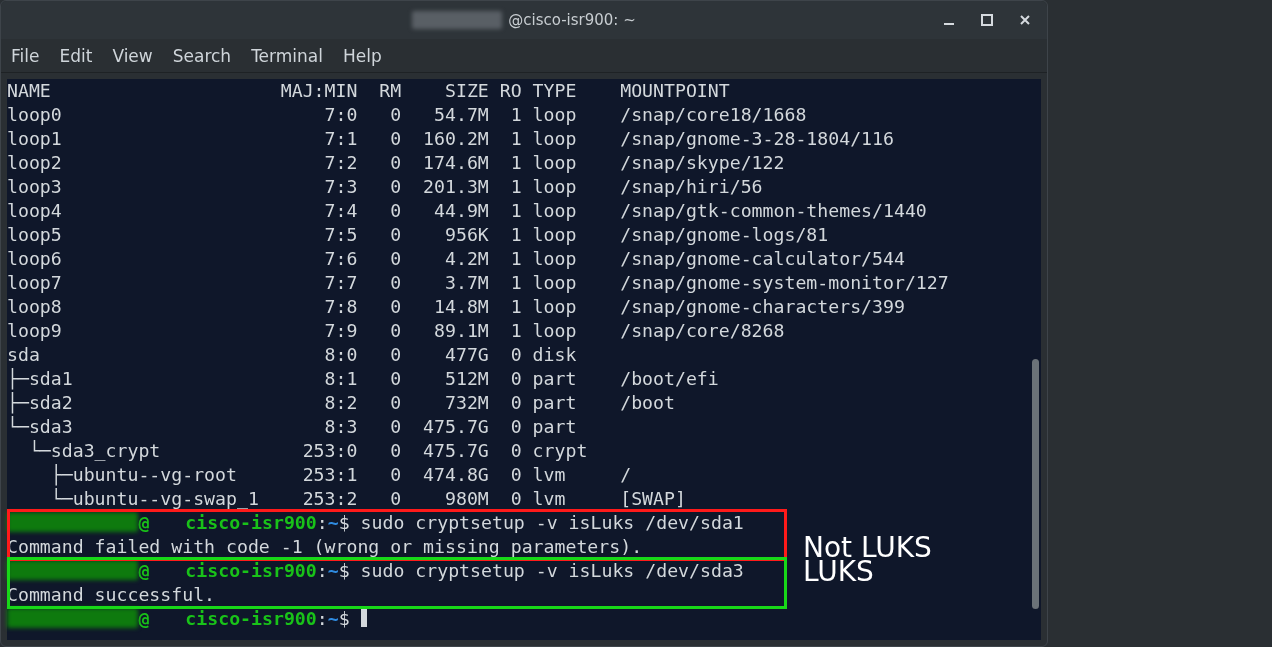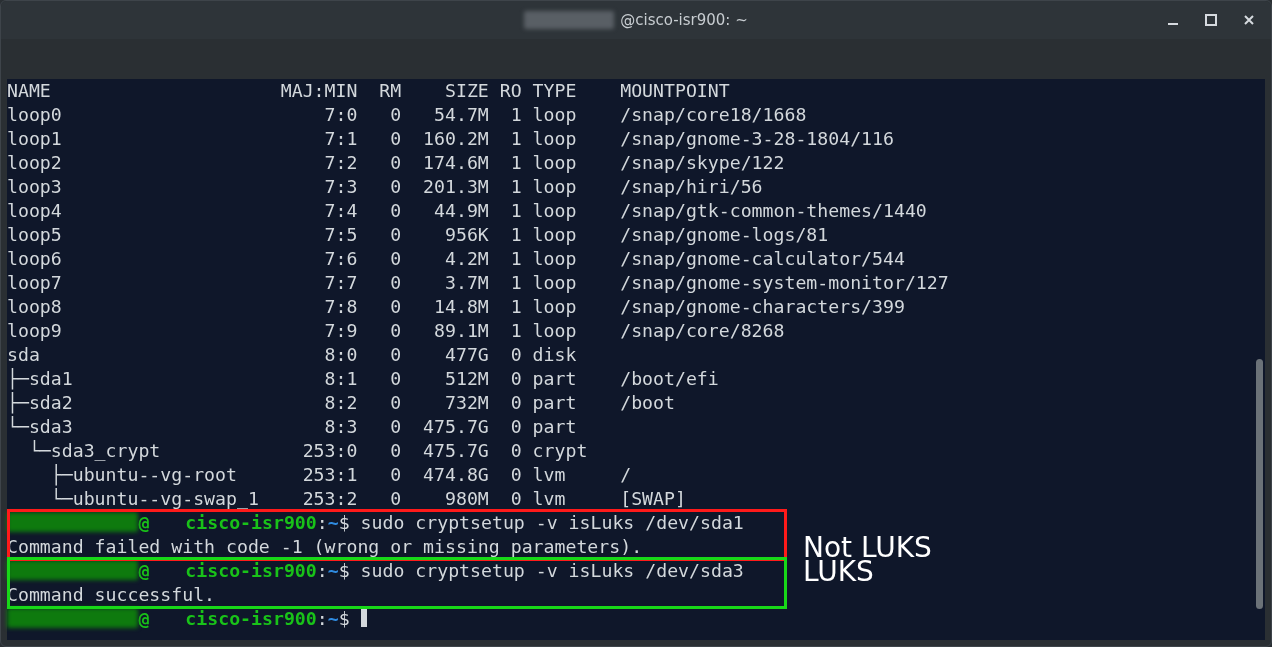--- a/index.html
+++ b/index.html
@@ -5,21 +5,21 @@
   * { box-sizing: border-box; }
   html, body {
     margin: 0; padding: 0;
     width: 1272px; height: 647px;
     background: #2a2f33;
     font-family: "DejaVu Sans Mono", "Liberation Mono", monospace;
     overflow: hidden;
   }
   .window {
     position: relative;
-    width: 1272px; height: 647px;
+    width: 1048px; height: 647px;
     background: #2a2f33;
     border: 1px solid #3e444a;
     border-radius: 6px;
   }
   .titlebar {
     height: 38px;
     background: #2e3439;
     border-radius: 6px 6px 0 0;
     display: flex;
     align-items: center;
@@ -138,20 +138,28 @@
           </svg>
       </div>
       <div class="win-btn">
         <svg width="14" height="14" viewBox="0 0 14 14">
             <path d="M3 3 L11 11 M11 3 L3 11" stroke="#d6dadf" stroke-width="2"></path>
           </svg>
       </div>
     </div>
   </div>
 
+  <div class="menubar">
+    <span>File</span>
+    <span>Edit</span>
+    <span>View</span>
+    <span>Search</span>
+    <span>Terminal</span>
+    <span>Help</span>
+  </div>
 
   <div class="term-wrap">
     <div class="term" id="term"><div class="ln">NAME                     MAJ:MIN  RM    SIZE RO TYPE    MOUNTPOINT</div><div class="ln">loop0                        7:0   0   54.7M  1 loop    /snap/core18/1668</div><div class="ln">loop1                        7:1   0  160.2M  1 loop    /snap/gnome-3-28-1804/116</div><div class="ln">loop2                        7:2   0  174.6M  1 loop    /snap/skype/122</div><div class="ln">loop3                        7:3   0  201.3M  1 loop    /snap/hiri/56</div><div class="ln">loop4                        7:4   0   44.9M  1 loop    /snap/gtk-common-themes/1440</div><div class="ln">loop5                        7:5   0    956K  1 loop    /snap/gnome-logs/81</div><div class="ln">loop6                        7:6   0    4.2M  1 loop    /snap/gnome-calculator/544</div><div class="ln">loop7                        7:7   0    3.7M  1 loop    /snap/gnome-system-monitor/127</div><div class="ln">loop8                        7:8   0   14.8M  1 loop    /snap/gnome-characters/399</div><div class="ln">loop9                        7:9   0   89.1M  1 loop    /snap/core/8268</div><div class="ln">sda                          8:0   0    477G  0 disk    </div><div class="ln">├─sda1                       8:1   0    512M  0 part    /boot/efi</div><div class="ln">├─sda2                       8:2   0    732M  0 part    /boot</div><div class="ln">└─sda3                       8:3   0  475.7G  0 part    </div><div class="ln">  └─sda3_crypt             253:0   0  475.7G  0 crypt   </div><div class="ln">    ├─ubuntu--vg-root      253:1   0  474.8G  0 lvm     /</div><div class="ln">    └─ubuntu--vg-swap_1    253:2   0    980M  0 lvm     [SWAP]</div><div class="ln"><span class="prompt-obf"></span><span class="prompt-at">@</span><span class="prompt-host">cisco-isr900</span><span class="prompt-sep">:</span><span class="prompt-path">~</span><span class="prompt-sep">$ </span><span>sudo cryptsetup -v isLuks /dev/sda1</span></div><div class="ln">Command failed with code -1 (wrong or missing parameters).</div><div class="ln"><span class="prompt-obf"></span><span class="prompt-at">@</span><span class="prompt-host">cisco-isr900</span><span class="prompt-sep">:</span><span class="prompt-path">~</span><span class="prompt-sep">$ </span><span>sudo cryptsetup -v isLuks /dev/sda3</span></div><div class="ln">Command successful.</div><div class="ln"><span class="prompt-obf"></span><span class="prompt-at">@</span><span class="prompt-host">cisco-isr900</span><span class="prompt-sep">:</span><span class="prompt-path">~</span><span class="prompt-sep">$ </span><span></span><span class="cursor"></span></div></div>
 
     <div class="hl hl-red" id="hl-red" style="left: 0px; top: 430px; width: 780px; height: 52px;"></div>
     <div class="hl hl-green" id="hl-green" style="left: 0px; top: 478px; width: 780px; height: 52px;"></div>
     <div class="anno" id="anno1" style="left: 796px; top: 452px;">Not LUKS</div>
     <div class="anno" id="anno2" style="left: 796px; top: 476px;">LUKS</div>
 
     <div class="scrollbar" id="sb" style="top: 280px; height: 250px;"></div>

